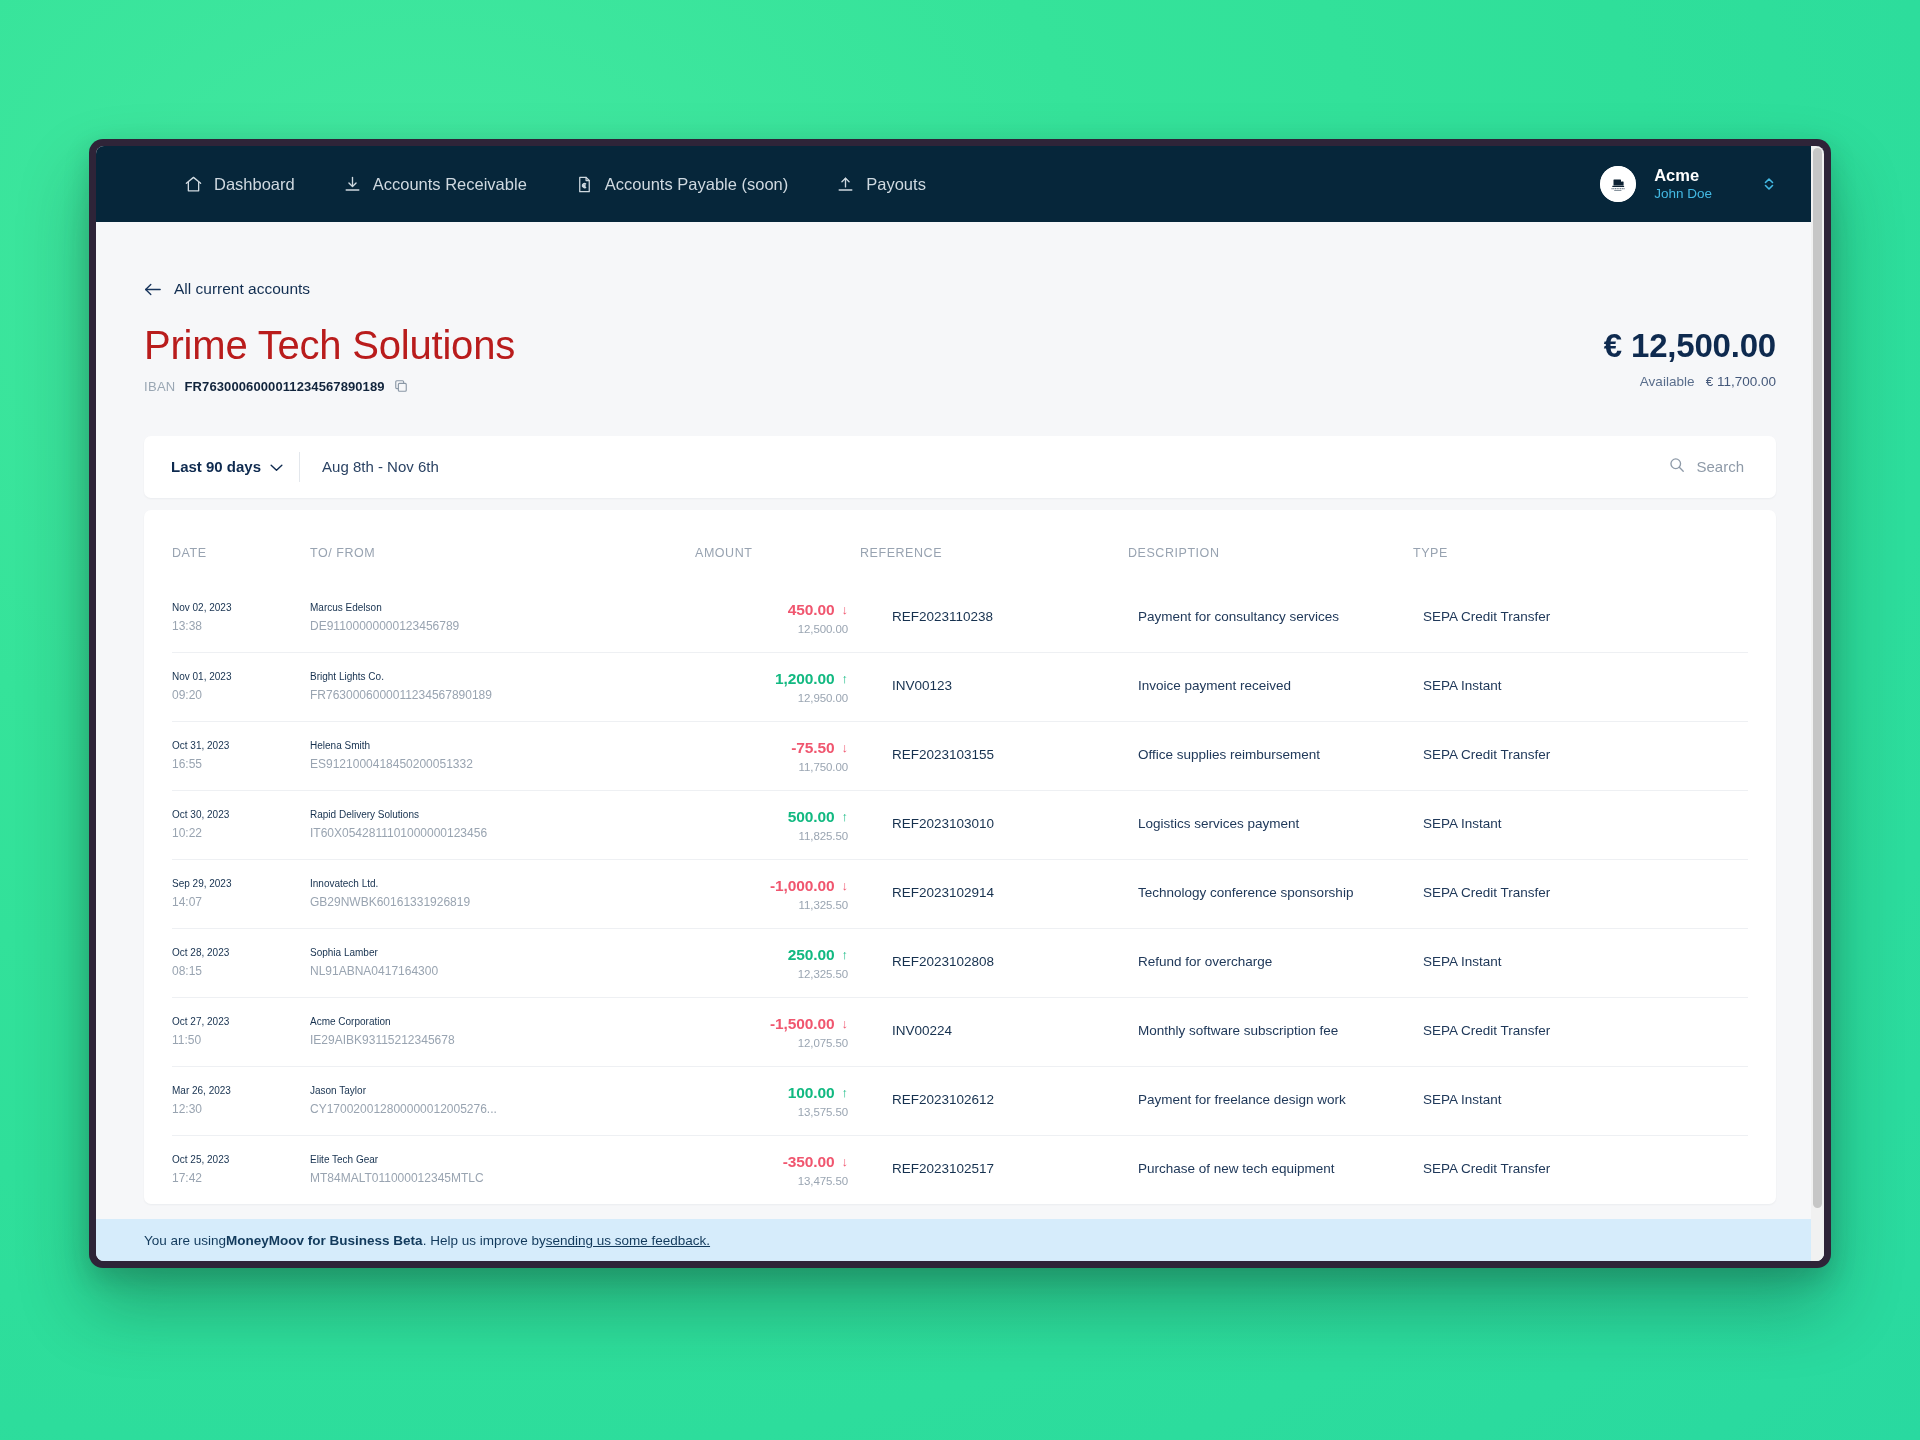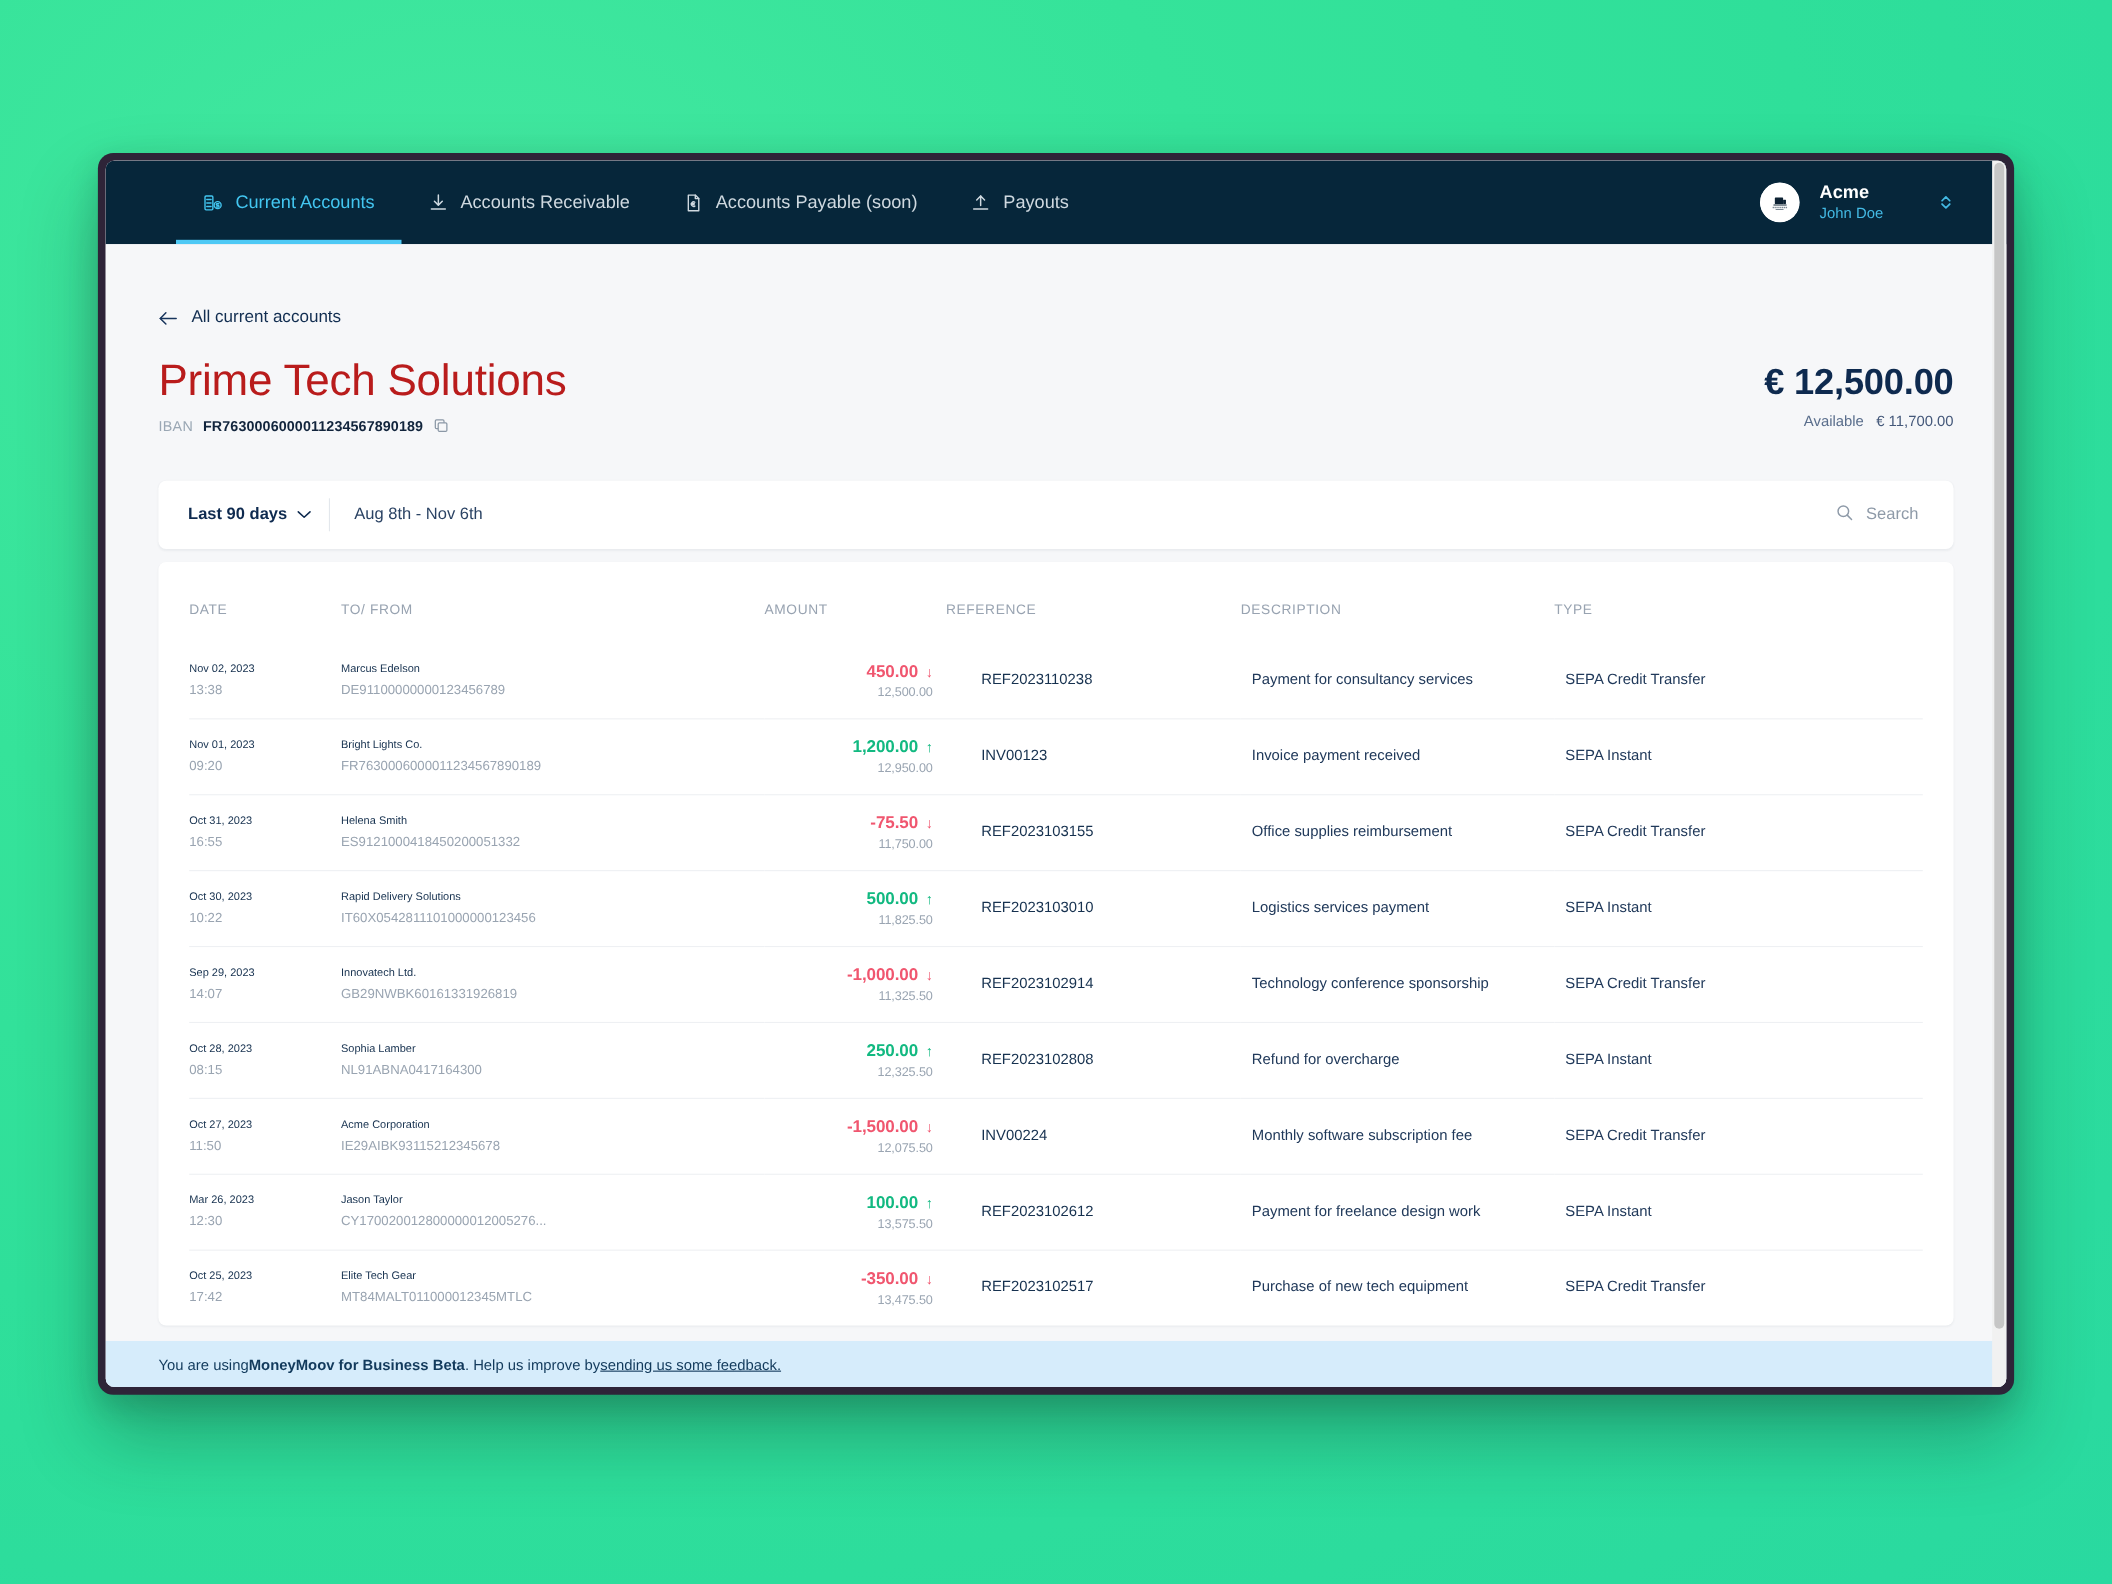--- a/index.html
+++ b/index.html
@@ -295,32 +295,30 @@
 </style>
 </head>
 <body>
 
 <div class="window-frame">
   <div class="window-inner">
 
     <div class="topnav">
       <div class="nav-items">
 
-
-        <div class="nav-item active">
+        <div class="nav-item">
           <span class="nav-icon">
-            <svg width="19" height="19" viewBox="0 0 24 24" fill="none" stroke="#43c6f0" stroke-width="1.6" stroke-linecap="round" stroke-linejoin="round">
-              <rect x="3" y="4" width="9" height="16" rx="1.2"></rect>
-              <path d="M5 8h5M5 12h5M5 16h5"></path>
-              <circle cx="17.5" cy="14.5" r="4"></circle>
-              <path d="M19 13h-2.2a.9.9 0 0 0 0 1.8h1.4a.9.9 0 0 1 0 1.8H16"></path>
+            <svg width="19" height="19" viewBox="0 0 24 24" fill="none" stroke="#cfd9e0" stroke-width="1.7" stroke-linecap="round" stroke-linejoin="round">
+              <path d="M3 10.5 12 3l9 7.5"></path>
+                <path d="M5.5 9.5V20h13V9.5"></path>
             </svg>
           </span>
-          <span>Current Accounts</span>
+          <span>Dashboard</span>
         </div>
+
 
         <div class="nav-item">
           <span class="nav-icon">
             <svg width="19" height="19" viewBox="0 0 24 24" fill="none" stroke="#cfd9e0" stroke-width="1.7" stroke-linecap="round" stroke-linejoin="round">
               <path d="M12 3v11"></path>
                 <path d="M7.5 10 12 14.5 16.5 10"></path>
                 <path d="M4 19h16"></path>
             </svg>
           </span>
           <span>Accounts Receivable</span>

